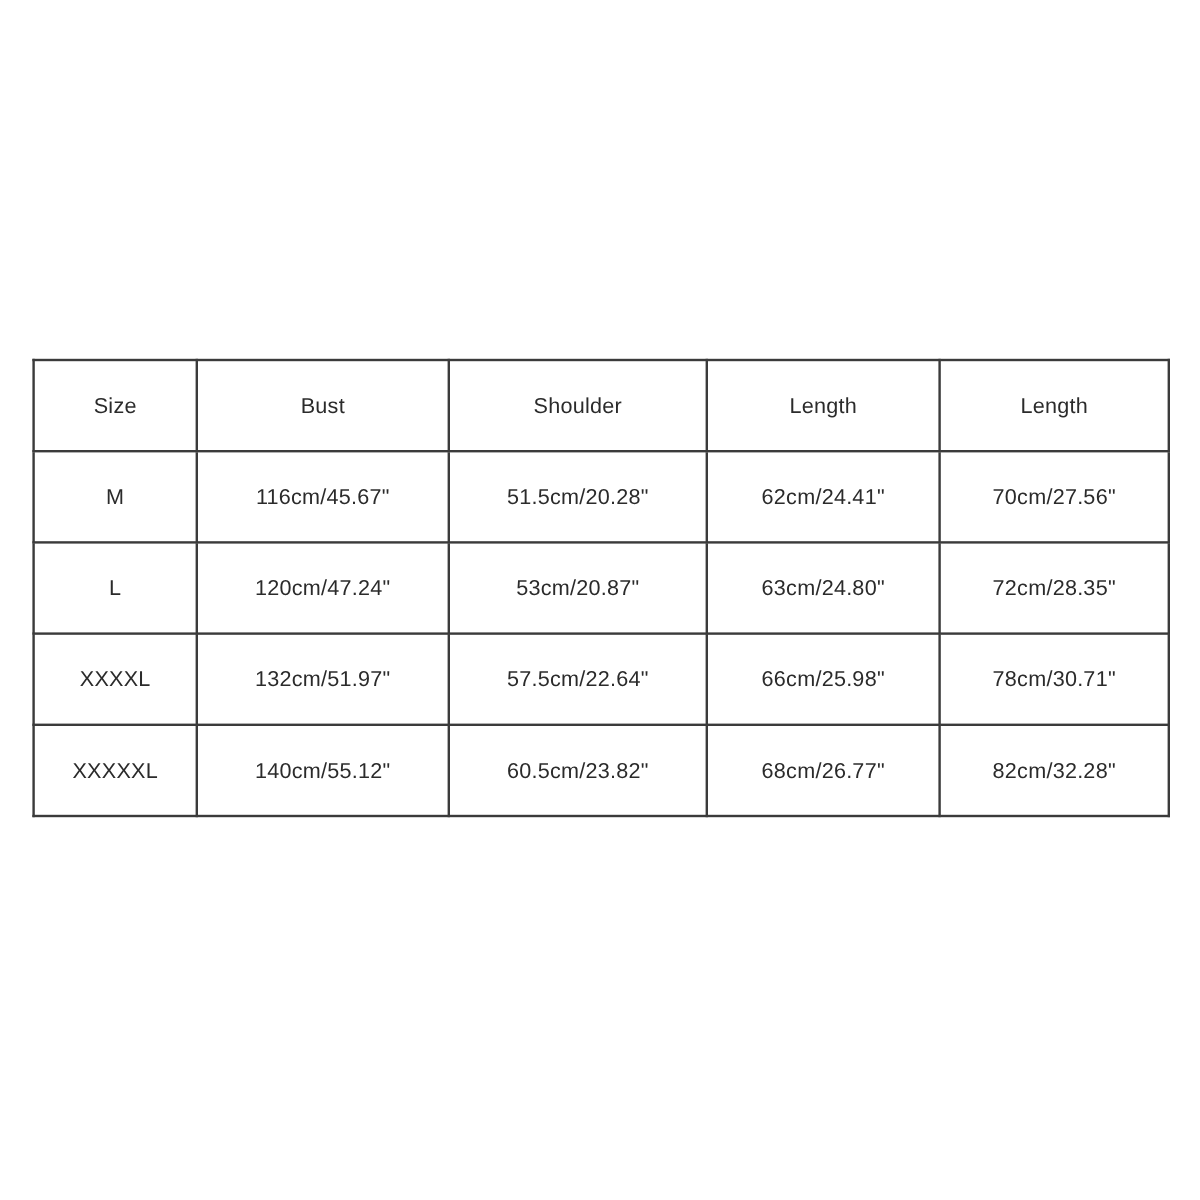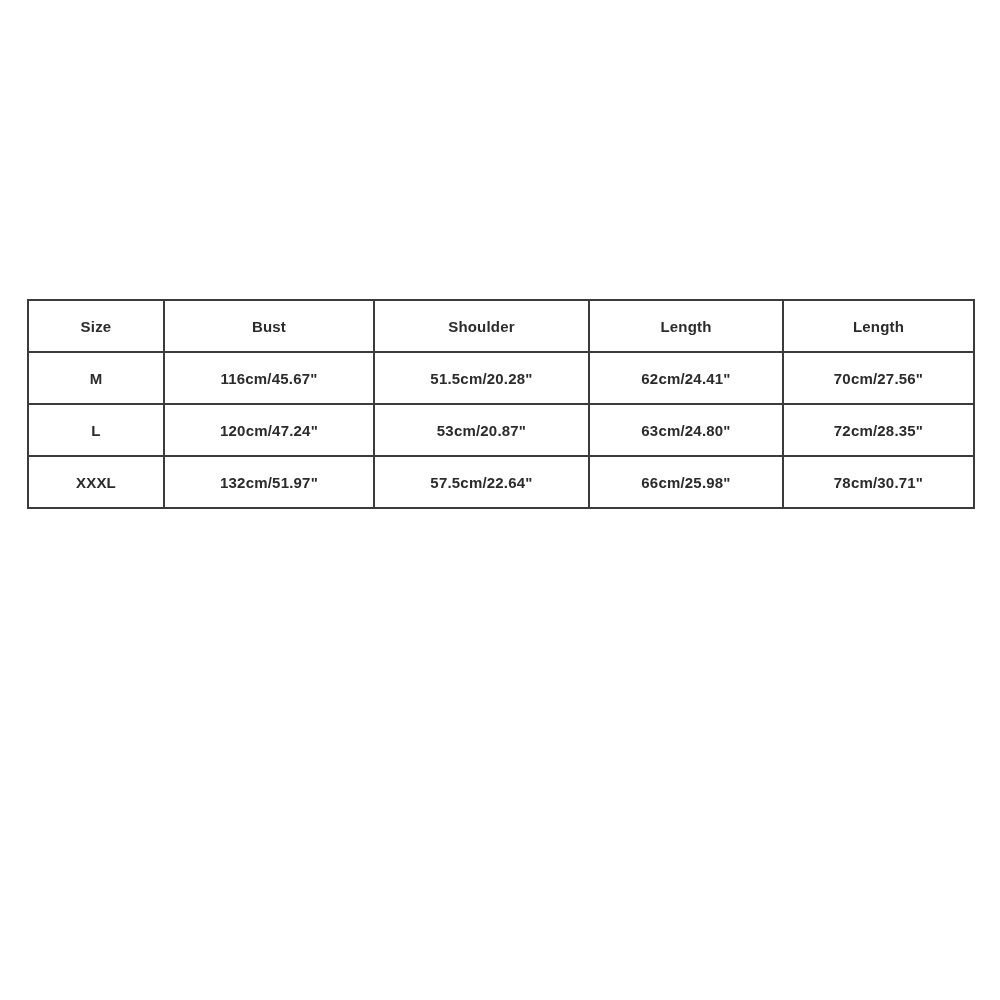--- a/index.html
+++ b/index.html
@@ -23,25 +23,25 @@
     width: 946px;
     border-collapse: collapse;
     table-layout: fixed;
   }
   table.size-chart th,
   table.size-chart td {
     border: 2px solid #3b3b3b;
     height: 46px;
     text-align: center;
     vertical-align: middle;
-    font-size: 15px;
-    font-weight: bold;
+    font-size: 18px;
+    font-weight: normal;
     color: #2b2b2b;
     background: #ffffff;
-    padding: 2px;
+    padding: 14px;
     letter-spacing: 0.2px;
   }
   col.c-size     { width: 136px; }
   col.c-bust     { width: 210px; }
   col.c-shoulder { width: 215px; }
   col.c-sleeve   { width: 194px; }
   col.c-length   { width: 191px; }
 </style>
 </head>
 <body>
@@ -73,21 +73,28 @@
         <td>70cm/27.56"</td>
       </tr>
       <tr>
         <td>L</td>
         <td>120cm/47.24"</td>
         <td>53cm/20.87"</td>
         <td>63cm/24.80"</td>
         <td>72cm/28.35"</td>
       </tr>
       <tr>
-        <td>XXXL</td>
+        <td>XXXXL</td>
         <td>132cm/51.97"</td>
         <td>57.5cm/22.64"</td>
         <td>66cm/25.98"</td>
         <td>78cm/30.71"</td>
+      </tr>
+      <tr>
+        <td>XXXXXL</td>
+        <td>140cm/55.12"</td>
+        <td>60.5cm/23.82"</td>
+        <td>68cm/26.77"</td>
+        <td>82cm/32.28"</td>
       </tr>
     </tbody>
   </table>
 </div>
 
 </body></html>

